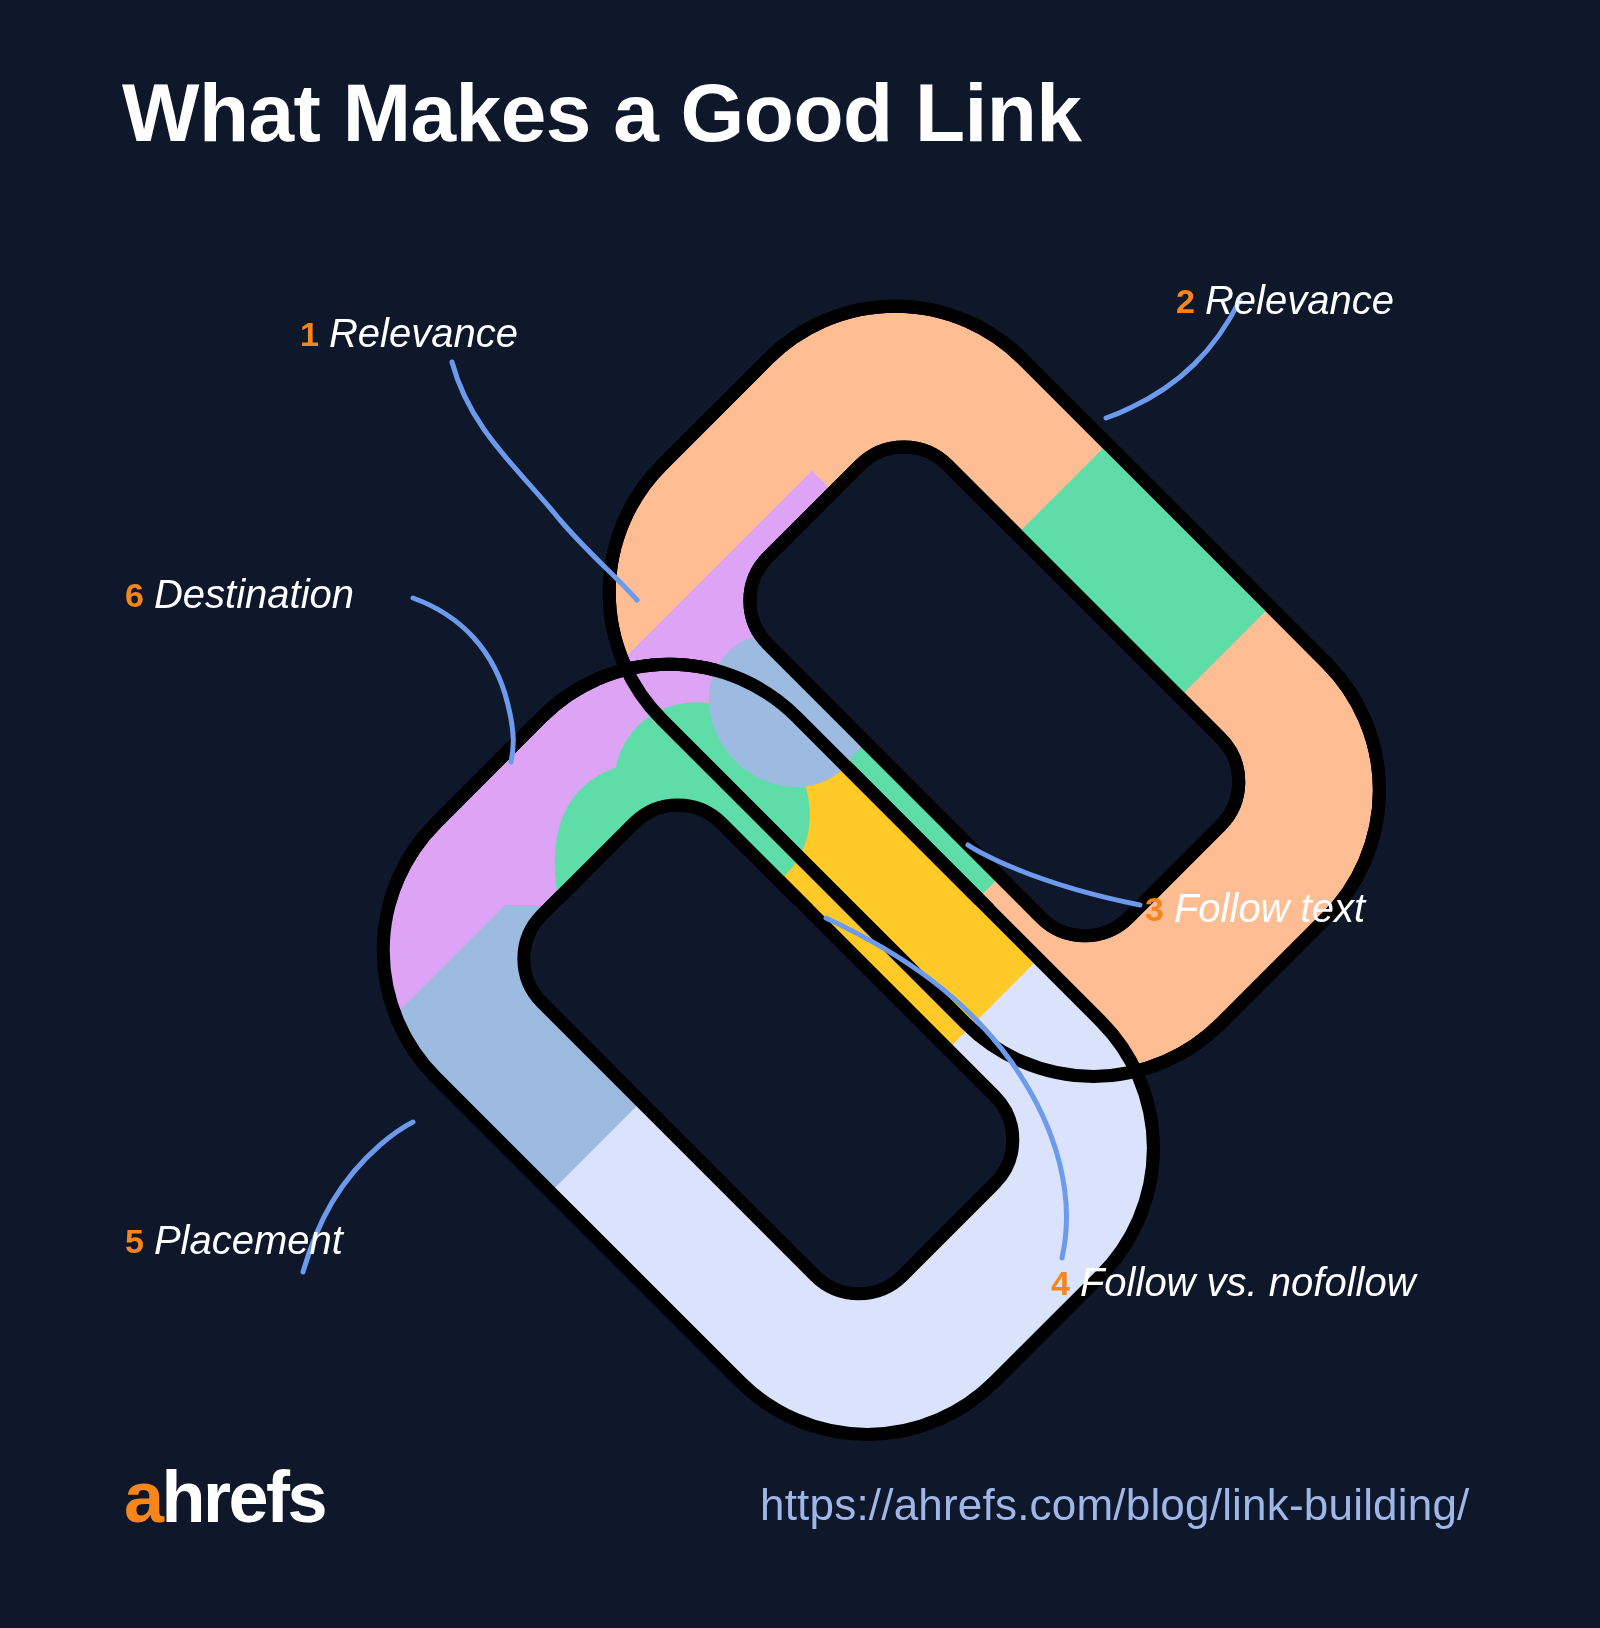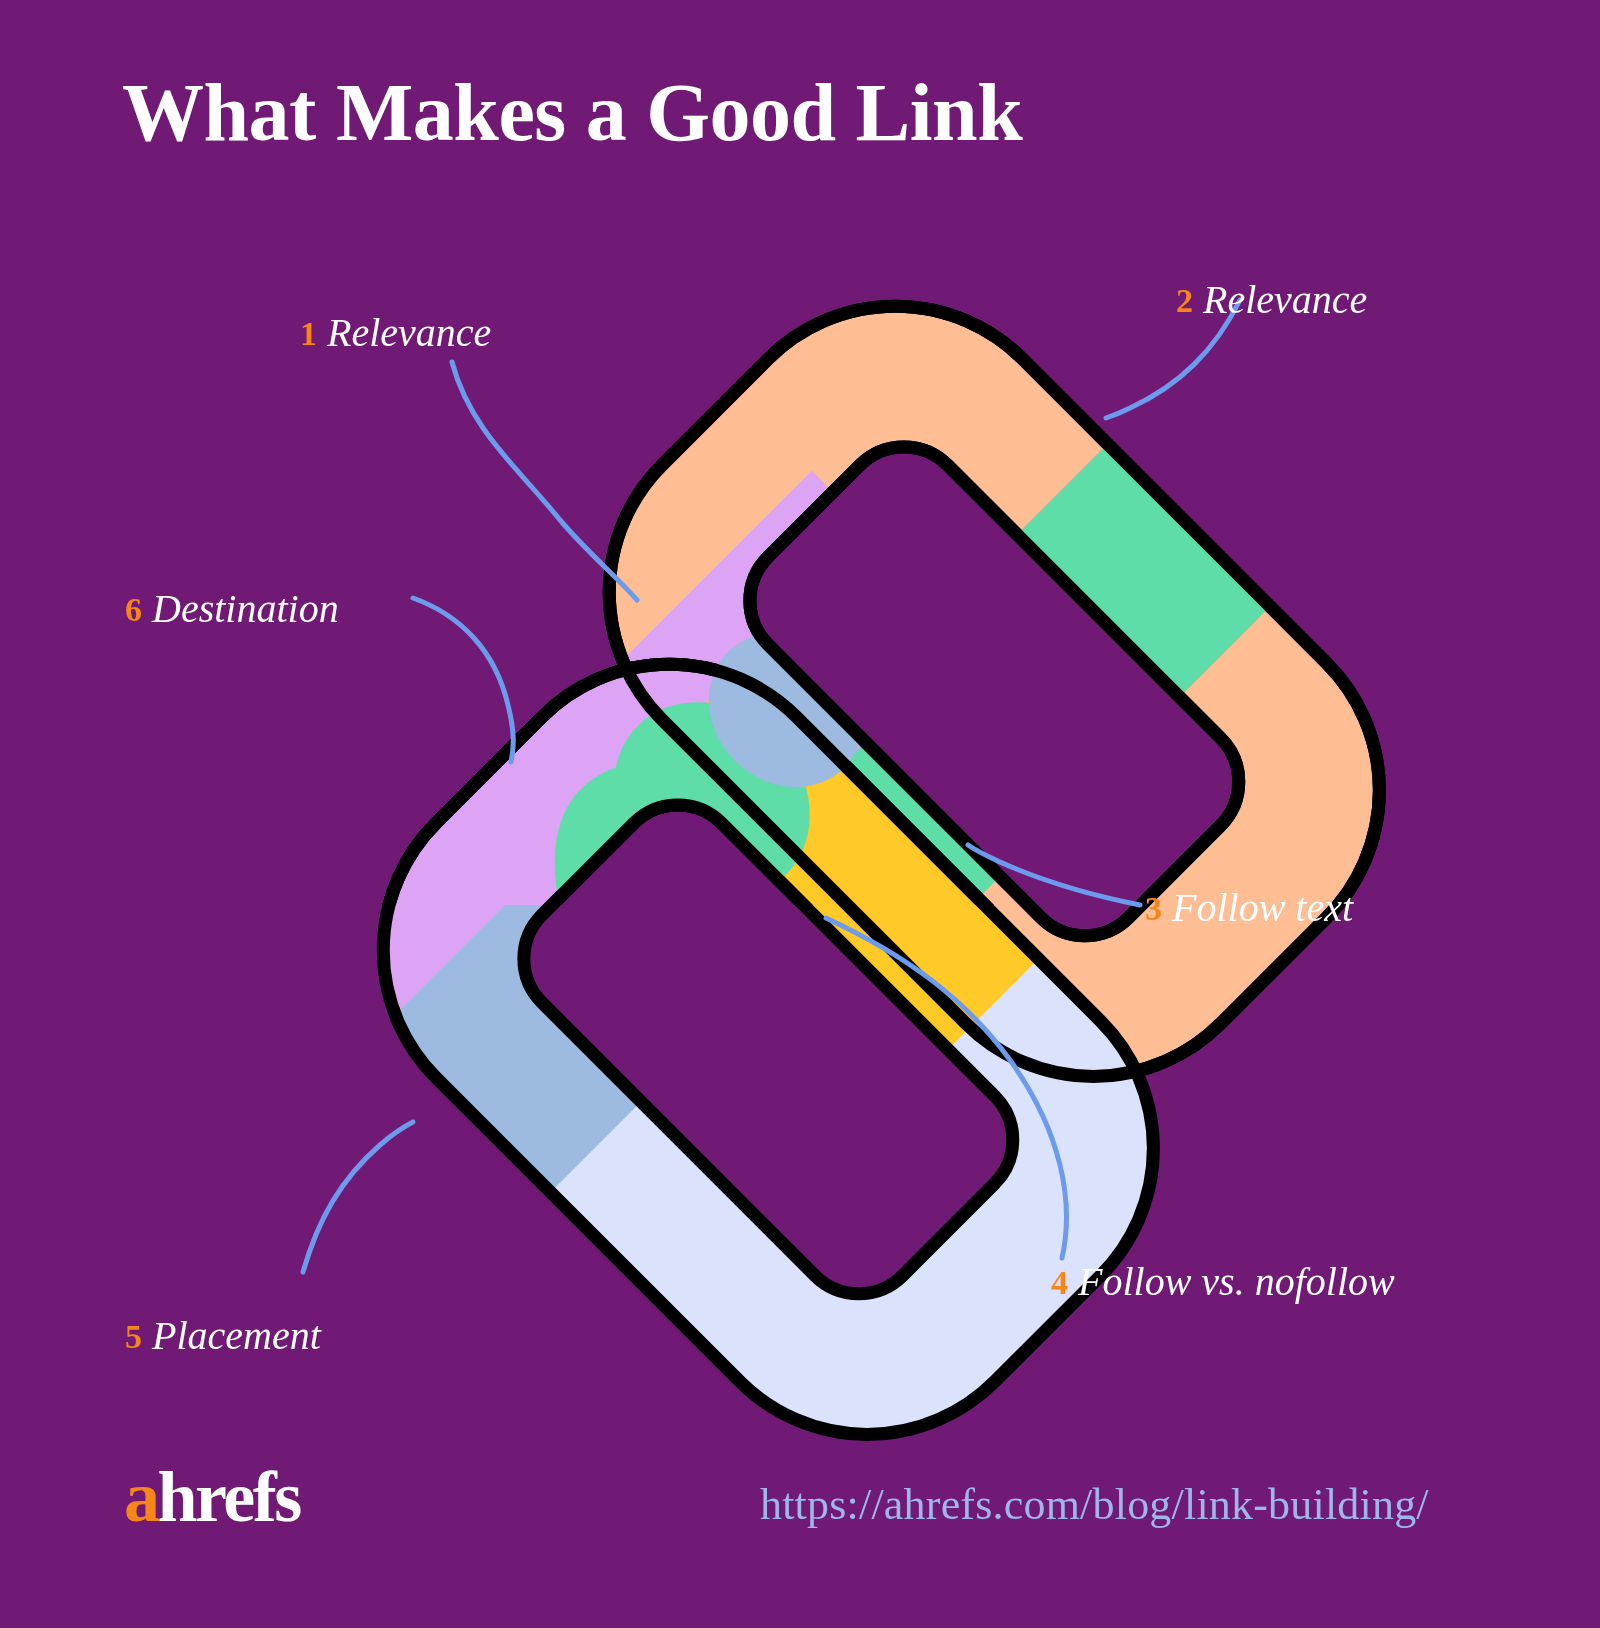--- a/index.html
+++ b/index.html
@@ -10,22 +10,21 @@
   body {
     width: 1600px;
     height: 1628px;
     overflow: hidden;
     font-family: "Liberation Sans", sans-serif;
   }
   .canvas {
     position: relative;
     width: 1600px;
     height: 1628px;
-    background: #701a75;
-    font-family: Liberation Serif, serif;
+    background: #0f172a;
   }
 
   
   .title {
     position: absolute;
     left: 122px;
     top: 72px;
     font-size: 82px;
     font-weight: bold;
     color: #FFFFFF;
@@ -58,22 +57,22 @@
     font-style: normal;
     margin-right: 10px;
     font-size: 34px;
     position: relative;
     top: -1px;
   }
   .c1 { left: 300px;  top: 313px; }
   .c2 { left: 1176px; top: 256px; margin-top: 24px; }
   .c3 { left: 1145px; top: 888px; }
   .c4 { left: 1003px; top: 1262px; margin-left: 48px; }
-  .c5 { left: 125px;  top: 1316px; }
-  .c6 { left: 125px;  top: 574px; margin-top: 15px; }
+  .c5 { left: 125px;  top: 1220px; }
+  .c6 { left: 125px;  top: 574px; }
 
   
   .logo {
     position: absolute;
     left: 124px;
     top: 1461px;
     font-size: 72px;
     font-weight: bold;
     letter-spacing: -2.5px;
     line-height: 1;

